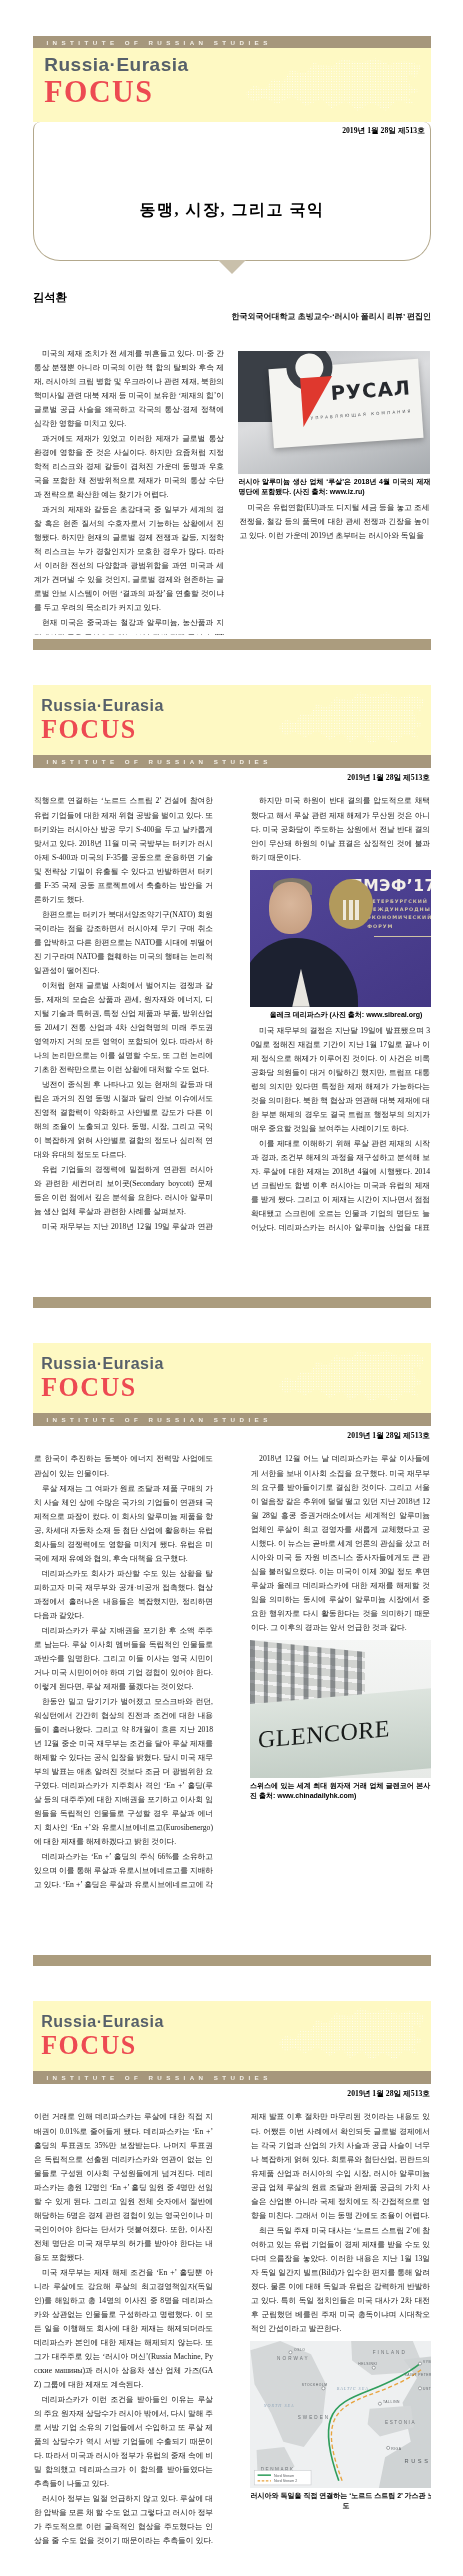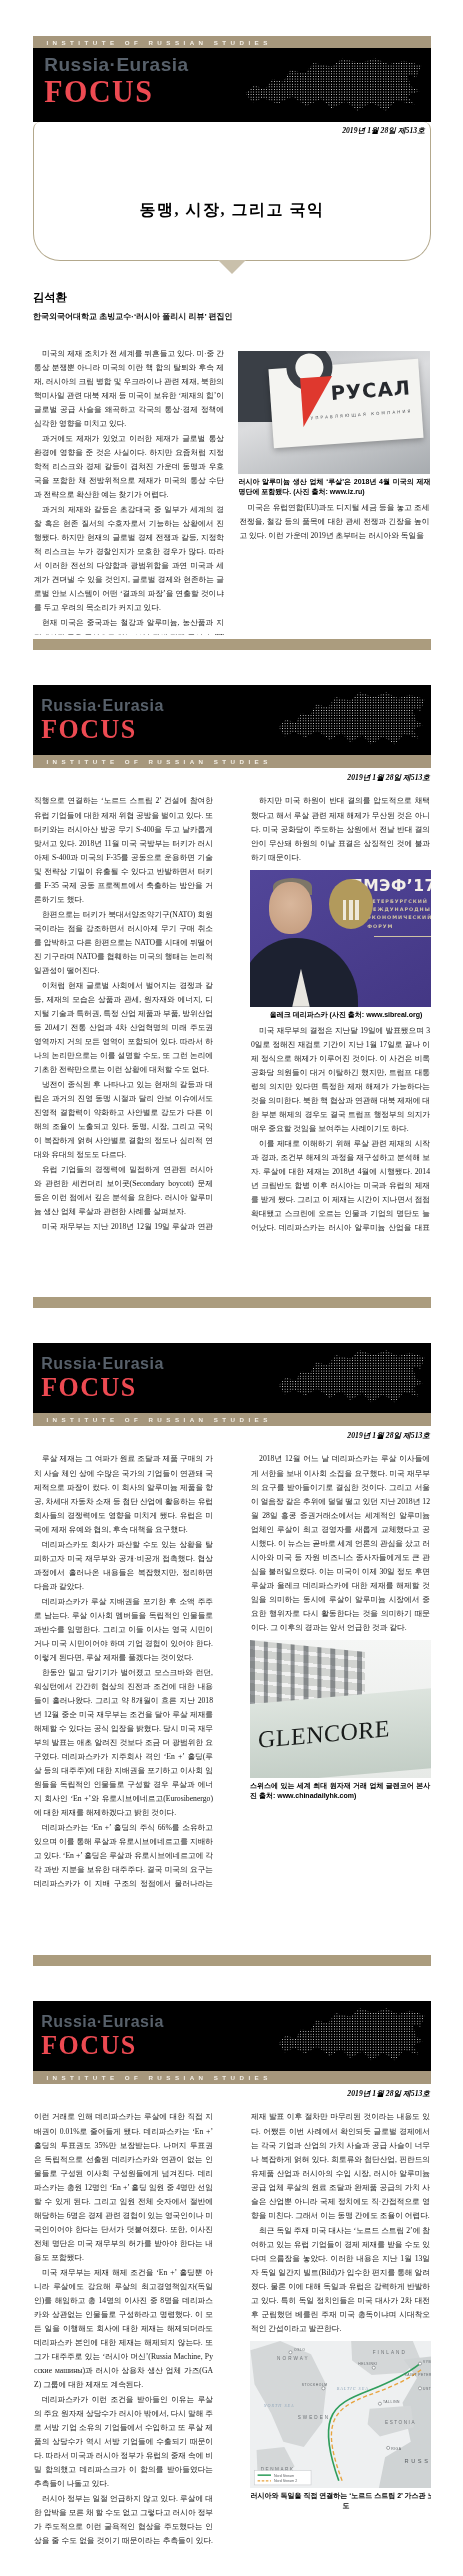--- a/index.html
+++ b/index.html
@@ -5,51 +5,51 @@
   html,body{margin:0;padding:0;background:#ffffff;}
   .sheet{width:464px;height:3292px;background:#ffffff;position:relative;margin:0 auto;
          font-family:"Liberation Serif","DejaVu Serif",serif;color:#1a1a1a;}
   .page{position:relative;width:464px;height:658px;box-sizing:border-box;padding:0 33px;overflow:hidden;}
 
   
   .strip{background:#a6977c;color:#f3efe6;font-family:"Liberation Sans","DejaVu Sans",sans-serif;
          font-size:6.2px;font-weight:bold;letter-spacing:0.72em;display:flex;align-items:center;
          padding-left:13.4px;box-sizing:border-box;white-space:nowrap;overflow:hidden;}
   .strip-top{height:12px;margin-top:36px;}
-  .band{background:#000000;position:relative;overflow:hidden;}
+  .band{background:#fef9c3;position:relative;overflow:hidden;}
   .band1{height:74px;}
   .band2{height:83px;margin-top:27px;}
   .logo1{position:absolute;left:11.3px;top:7.2px;line-height:1;}
   .logo2{position:absolute;left:8.2px;top:13.4px;line-height:1;}
   .logo-line1{font-family:"Liberation Sans","DejaVu Sans",sans-serif;font-weight:bold;
               color:#57606a;font-size:19px;letter-spacing:0.5px;}
   .logo-line2{font-family:"Liberation Serif","DejaVu Serif",serif;font-weight:bold;
               color:#ed4a52;font-size:30px;letter-spacing:1.5px;transform:scaleY(1.05);transform-origin:left top;margin-top:2.1px;}
   .band2 .logo-line1{font-size:16px;}
   .band2 .logo-line2{font-size:26px;}
   .dotmap{position:absolute;
           background-image:radial-gradient(circle,#ffffff 0.5px,rgba(255,255,255,0) 0.7px);
           background-size:2.6px 2.6px;opacity:.92;
           clip-path:polygon(2% 62%,7% 48%,13% 55%,17% 38%,23% 42%,27% 22%,35% 28%,40% 10%,50% 16%,56% 2%,66% 10%,74% 2%,82% 12%,90% 6%,100% 14%,97% 34%,92% 30%,94% 50%,99% 58%,92% 66%,96% 82%,86% 74%,80% 92%,72% 78%,64% 92%,58% 76%,50% 88%,44% 72%,36% 84%,28% 68%,20% 80%,12% 70%,6% 78%);}
   .dotmap1{right:9.3px;top:9.3px;width:180px;height:58px;}
   .dotmap2{right:6.2px;top:6.2px;width:149px;height:58px;}
   .strip-bottom{position:absolute;left:0;right:0;bottom:0;height:13px;}
-  .dateline{font-weight:bold;font-size:7.7px;color:#000;font-style:italic;}
+  .dateline{font-weight:bold;font-size:7.7px;color:#000;}
   .dateline-row{text-align:right;margin:5.2px 1px 0 0;}
 
   
   .title-frame{border:1px solid #b3a88c;border-radius:7.2px 7.2px 27px 27px;border-top:none;
                height:138px;position:relative;margin:0;}
   .title-frame .dateline{position:absolute;top:4.1px;right:5.2px;}
   .art-title{text-align:center;font-size:16px;font-weight:bold;letter-spacing:1.5px;padding-top:78px;color:#000;}
   .notch{position:absolute;left:50%;bottom:-14px;transform:translateX(-50%);width:0;height:0;
          border-left:14px solid transparent;border-right:14px solid transparent;border-top:14.4px solid #c9c0ab;}
   .author{margin-top:29px;text-align:left;font-family:"Liberation Sans","DejaVu Sans",sans-serif;
           font-size:11.3px;font-weight:bold;color:#000;}
-  .affil{margin-top:6.2px;text-align:left;font-family:"Liberation Sans","DejaVu Sans",sans-serif;
+  .affil{margin-top:6.2px;text-align:right;font-family:"Liberation Sans","DejaVu Sans",sans-serif;
          font-size:8px;font-weight:bold;color:#111;}
 
   
   .cols{display:flex;gap:13.4px;overflow:hidden;}
   .col{width:192px;overflow:hidden;}
   .para{margin:1px;font-size:7.7px;line-height:1.82;text-align:justify;word-break:break-all;
         text-indent:1.05em;color:#141414;}
   .para.cont{text-indent:0;}
   .cols-p1{margin-top:24px;height:289px;}
   .cols-std{margin-top:10.3px;height:442px;gap:36px;}
@@ -222,20 +222,21 @@
         <div class="logo-line2">FOCUS</div>
       </div>
       <div class="dotmap dotmap2"></div>
       <div class="strip strip-bottom">
         <span>INSTITUTE OF RUSSIAN STUDIES</span>
       </div>
     </div>
     <div class="dateline-row"><span class="dateline">2019년 1월 28일 제513호</span></div>
     <div class="cols cols-std">
       <div class="col">
+          <p class="para cont">로 한국이 추진하는 동북아 에너지 전력망 사업에도 관심이 있는 인물이다.</p>
           <p class="para">루살 제재는 그 여파가 원료 조달과 제품 구매의 가치 사슬 체인 상에 수많은 국가의 기업들이 연관돼 국제적으로 파장이 컸다. 이 회사의 알루미늄 제품을 항공, 차세대 자동차 소재 등 첨단 산업에 활용하는 유럽 회사들의 경쟁력에도 영향을 미치게 됐다. 유럽은 미국에 제재 유예와 협의, 후속 대책을 요구했다.</p>
           <p class="para">데리파스카도 회사가 파산할 수도 있는 상황을 탈피하고자 미국 재무부와 공개·비공개 접촉했다. 협상 과정에서 흘러나온 내용들은 복잡했지만, 정리하면 다음과 같았다.</p>
           <p class="para">데리파스카가 루살 지배권을 포기한 후 소액 주주로 남는다. 루살 이사회 멤버들을 독립적인 인물들로 과반수를 임명한다. 그리고 이들 이사는 영국 시민이거나 미국 시민이어야 하며 기업 경험이 있어야 한다. 이렇게 된다면, 루살 제재를 풀겠다는 것이었다.</p>
           <p class="para">한동안 밀고 당기기가 벌어졌고 모스크바와 런던, 워싱턴에서 간간히 협상의 진전과 조건에 대한 내용들이 흘러나왔다. 그리고 약 8개월이 흐른 지난 2018년 12월 중순 미국 재무부는 조건을 달아 루살 제재를 해제할 수 있다는 공식 입장을 밝혔다. 당시 미국 재무부의 발표는 애초 알려진 것보다 조금 더 광범위한 요구였다. 데리파스카가 지주회사 격인 ‘En +’ 홀딩(루살 등의 대주주)에 대한 지배권을 포기하고 이사회 임원들을 독립적인 인물들로 구성할 경우 루살과 에너지 회사인 ‘En +’와 유로시브에네르고(Eurosibenergo)에 대한 제재를 해제하겠다고 밝힌 것이다.</p>
           <p class="para">데리파스카는 ‘En +’ 홀딩의 주식 66%를 소유하고 있으며 이를 통해 루살과 유로시브에네르고를 지배하고 있다. ‘En +’ 홀딩은 루살과 유로시브에네르고에 각각 과반 지분을 보유한 대주주다. 결국 미국의 요구는 데리파스카가 이 지배 구조의 정점에서 물러나라는 것이었고, 글렌코어 등과의 지분 교환 문제도 이 과정에서 함께 거론됐다.</p>
         </div>
       <div class="col">
         <div>
             <p class="para">2018년 12월 어느 날 데리파스카는 루살 이사들에게 서한을 보내 이사회 소집을 요구했다. 미국 재무부의 요구를 받아들이기로 결심한 것이다. 그리고 서울이 얼음장 같은 추위에 덜덜 떨고 있던 지난 2018년 12월 28일 홍콩 증권거래소에서는 세계적인 알루미늄 업체인 루살이 최고 경영자를 새롭게 교체했다고 공시했다. 이 뉴스는 곧바로 세계 언론의 관심을 샀고 러시아와 미국 등 자원 비즈니스 종사자들에게도 큰 관심을 불러일으켰다. 이는 미국이 이제 30일 정도 후면 루살과 올레크 데리파스카에 대한 제재를 해제할 것임을 의미하는 동시에 루살이 알루미늄 시장에서 중요한 행위자로 다시 활동한다는 것을 의미하기 때문이다. 그 이후의 경과는 앞서 언급한 것과 같다.</p>
           </div>

